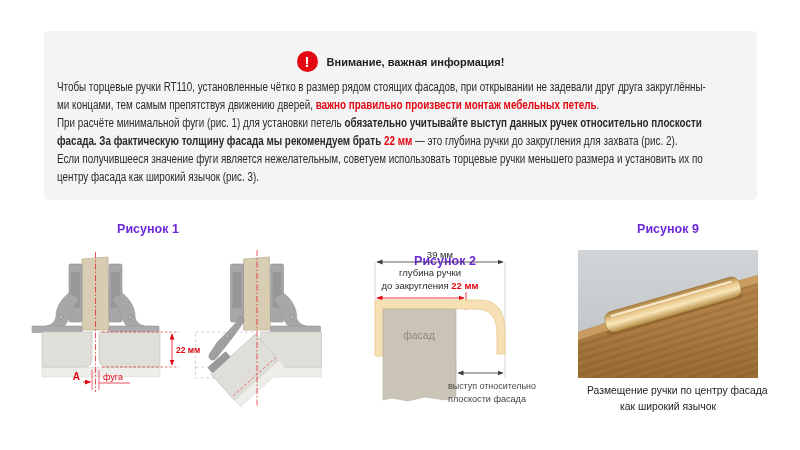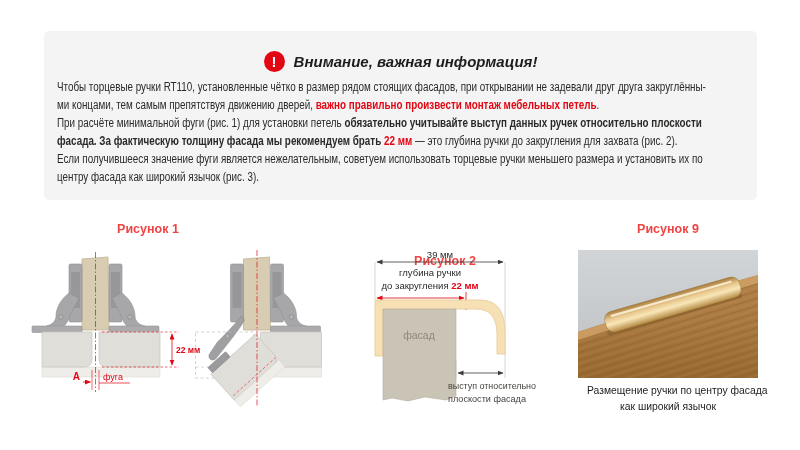--- a/index.html
+++ b/index.html
@@ -9,29 +9,29 @@
     position:relative;width:800px;height:450px;background:#ffffff;
     font-family:"Liberation Sans", sans-serif;color:var(--ink);overflow:hidden;
   }
   .abs{position:absolute;}
 
   
   .notice-box{left:44px;top:31px;width:713px;height:169px;background:#f4f4f4;border-radius:5px;}
   .notice-header{left:0;top:20px;width:713px;display:flex;justify-content:center;align-items:center;gap:9px;}
   .warn-icon{width:21px;height:21px;border-radius:50%;background:var(--red);color:#fff;
     display:flex;align-items:center;justify-content:center;font-weight:bold;font-size:15px;line-height:1;}
-  .notice-title{font-size:15px;font-weight:bold;color:#1d1d1b;font-style:italic;}
+  .notice-title{font-size:11px;font-weight:bold;color:#1d1d1b;}
   .para{left:13px;top:47px;width:840px;transform:scaleX(0.82);transform-origin:0 0;}
   .para .t-line{white-space:nowrap;font-size:12px;line-height:18px;color:var(--ink);}
   .para .n{font-weight:normal;}
   .para .b{font-weight:bold;}
   .para .rb{font-weight:bold;color:var(--red);}
 
   
-  .fig-title{top:222px;width:120px;text-align:center;font-size:12.5px;font-weight:bold;color:#ef4444;}
+  .fig-title{top:222px;width:120px;text-align:center;font-size:12.5px;font-weight:bold;color:#6d28d9;}
   #fig1-title{left:88px;} #fig2-title{left:385px;margin-top:32px;} #fig3-title{left:608px;}
   .fig3-caption{left:578px;top:382px;width:180px;text-align:center;font-size:11.5px;line-height:16px;
     color:#1d1d1b;transform:scaleX(0.9);transform-origin:50% 0;}
   .fig3-caption div{white-space:nowrap;}
 
   
   svg text{font-family:"Liberation Sans", sans-serif;}
   .photo{left:578px;top:250px;width:180px;height:128px;}
 </style>
 </head>

